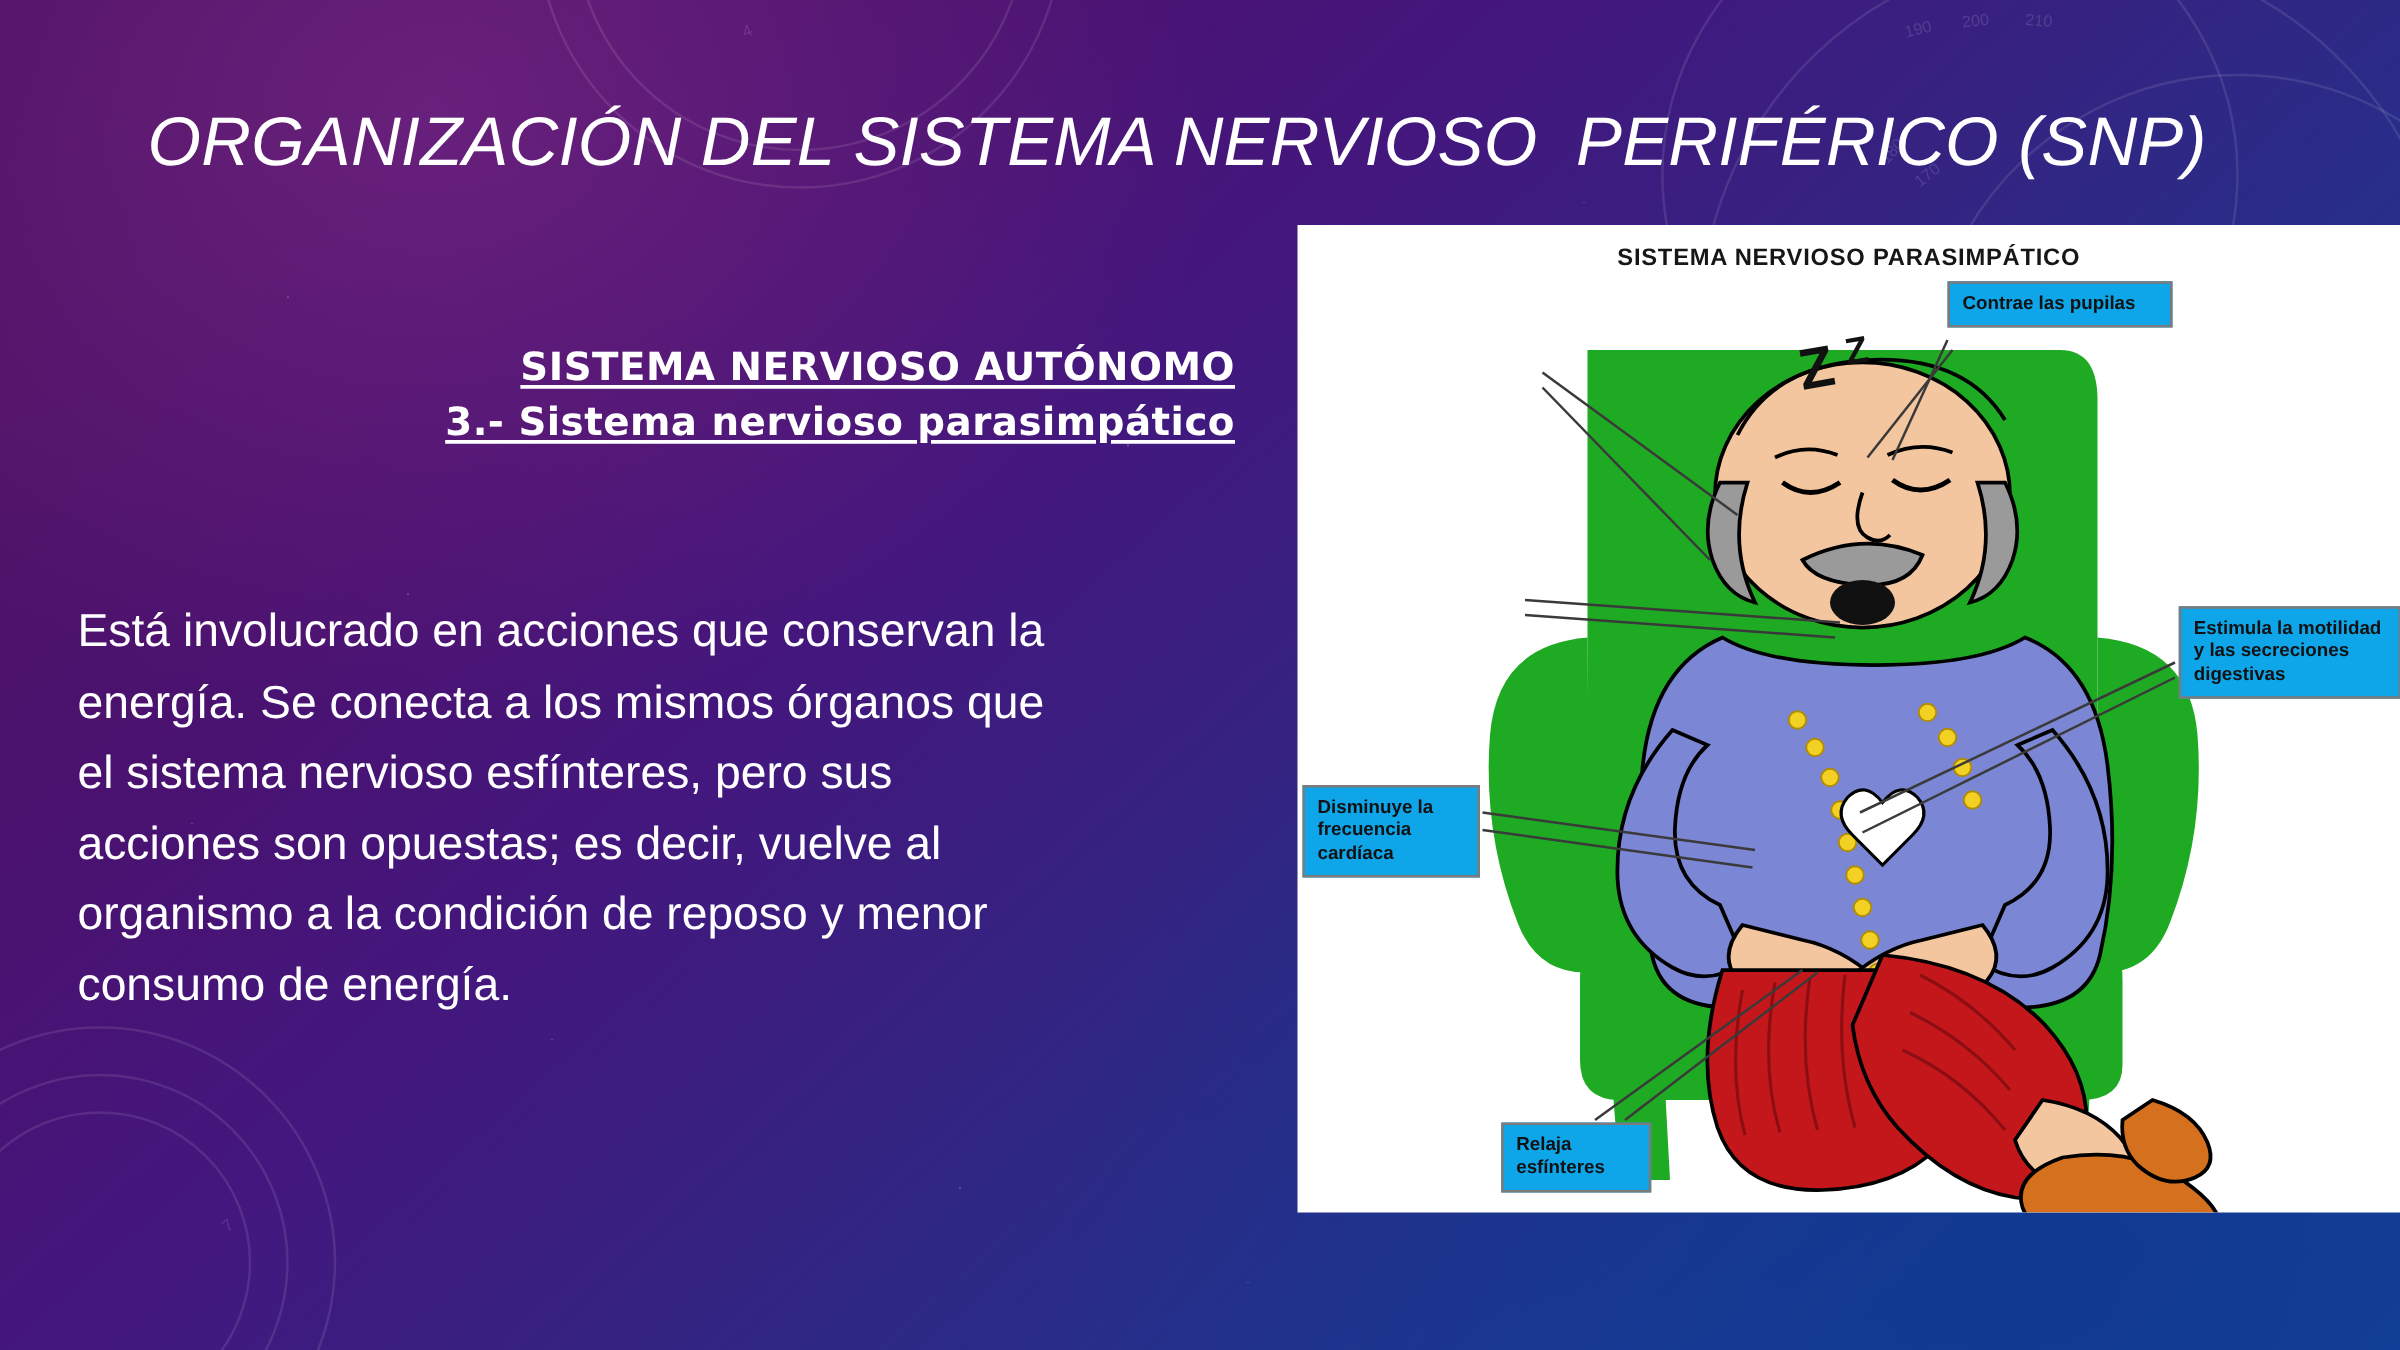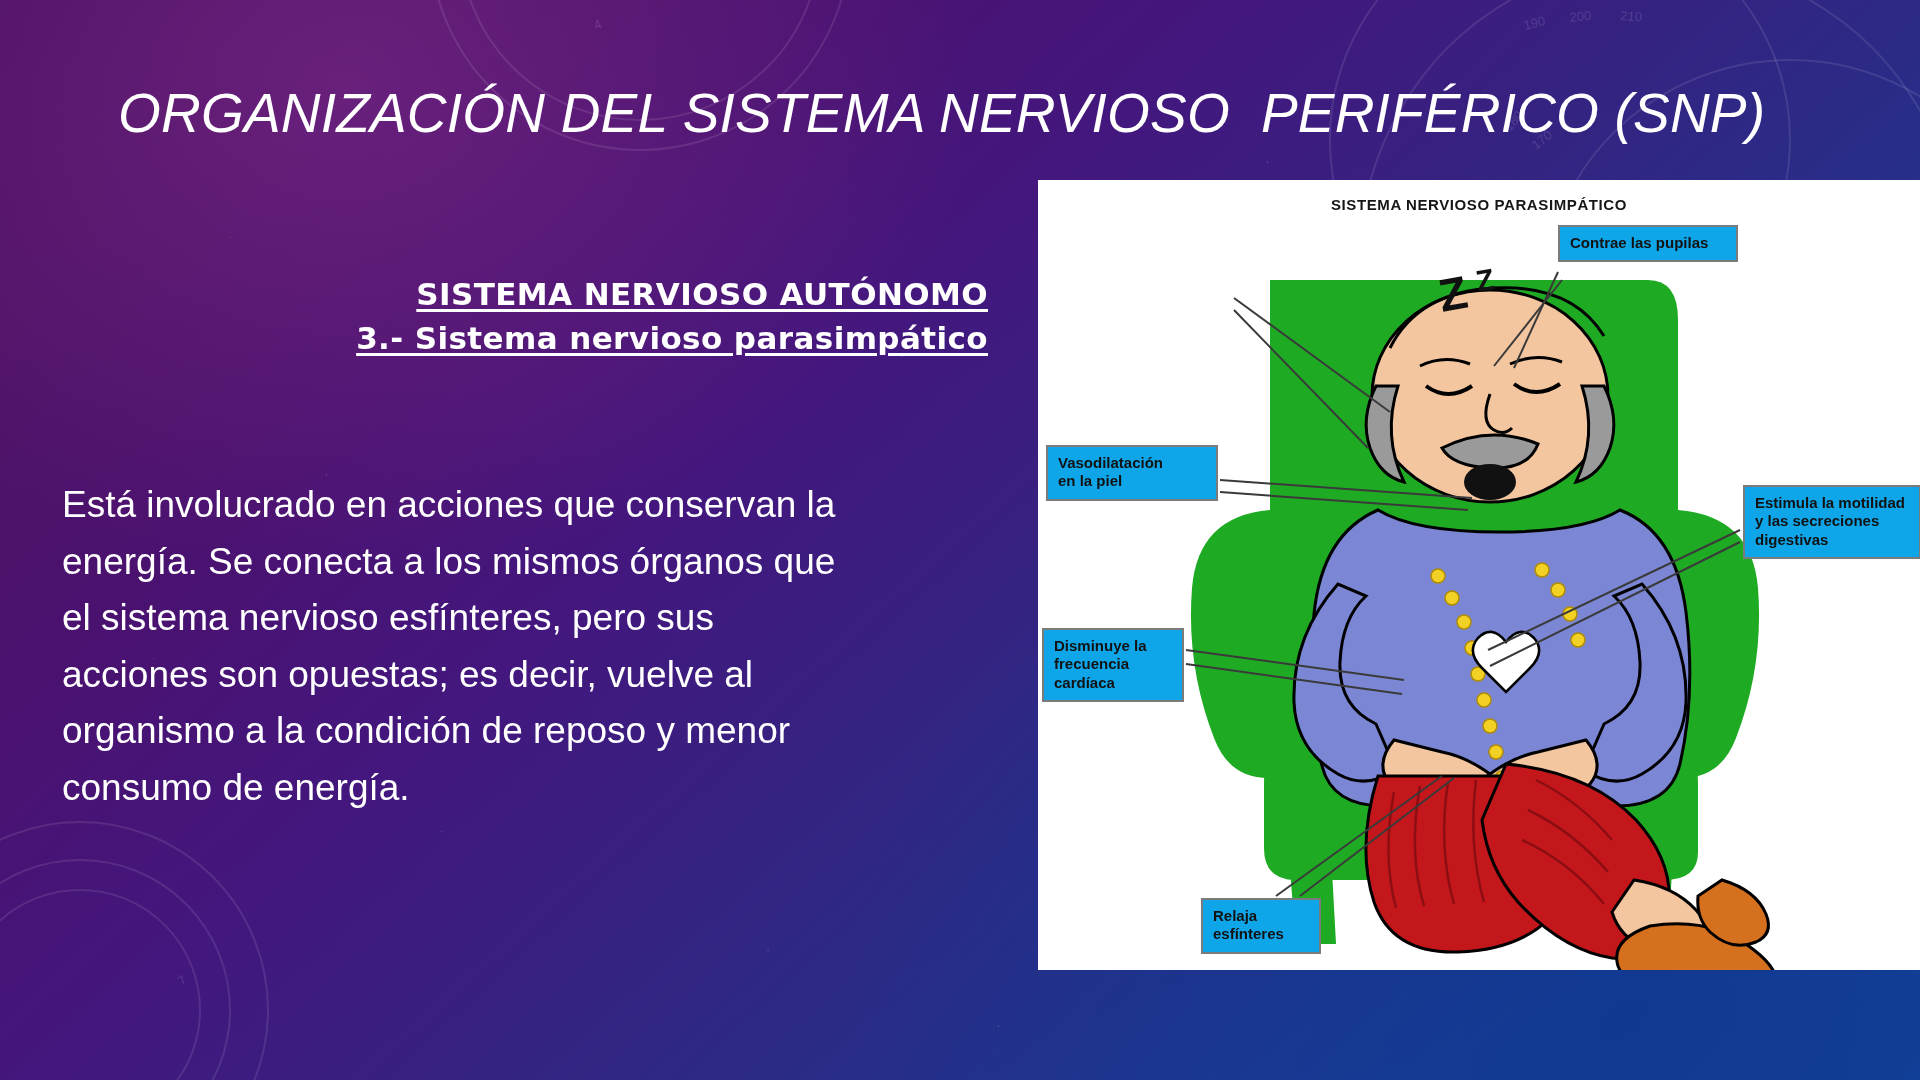--- a/index.html
+++ b/index.html
@@ -59,21 +59,21 @@
 
   
   #figure {
     position:absolute; left:1038px; top:180px;
     width:882px; height:790px;
     background:#ffffff; overflow:hidden;
   }
   #fig-title {
     position:absolute; left:0; right:0; top:16px; text-align:center;
     font-family:"Liberation Sans", sans-serif;
-    font-weight:bold; font-size:15px; letter-spacing:.6px; color:#161616;
+    font-weight:bold; font-size:19px; letter-spacing:.6px; color:#161616;
   }
   #fig-art { position:absolute; inset:0; }
   .callout {
     position:absolute; box-sizing:border-box;
     background:#0ea5e9; border:2px solid #7b7b7b;
     font-family:"Liberation Sans", sans-serif;
     font-weight:bold; color:#121212;
     font-size:15px; line-height:1.22;
     padding:7px 9px 8px 10px; white-space:pre-line;
   }
@@ -225,22 +225,20 @@
         <path d="M702 350 L450 470"></path>
         <path d="M702 362 L452 486"></path>
         <path d="M148 470 L366 500"></path>
         <path d="M148 484 L364 514"></path>
         <path d="M238 716 L404 596"></path>
         <path d="M262 716 L416 598"></path>
       </g>
     </svg>
 
     <div class="callout" id="c-pupilas">Contrae las pupilas</div>
-    <div class="callout" id="c-vaso">Vasodilatación
-en la piel</div>
     <div class="callout" id="c-cardiaca">Disminuye la
 frecuencia
 cardíaca</div>
     <div class="callout" id="c-digest">Estimula la motilidad
 y las secreciones
 digestivas</div>
     <div class="callout" id="c-esfinter">Relaja
 esfínteres</div>
   </div>
 

